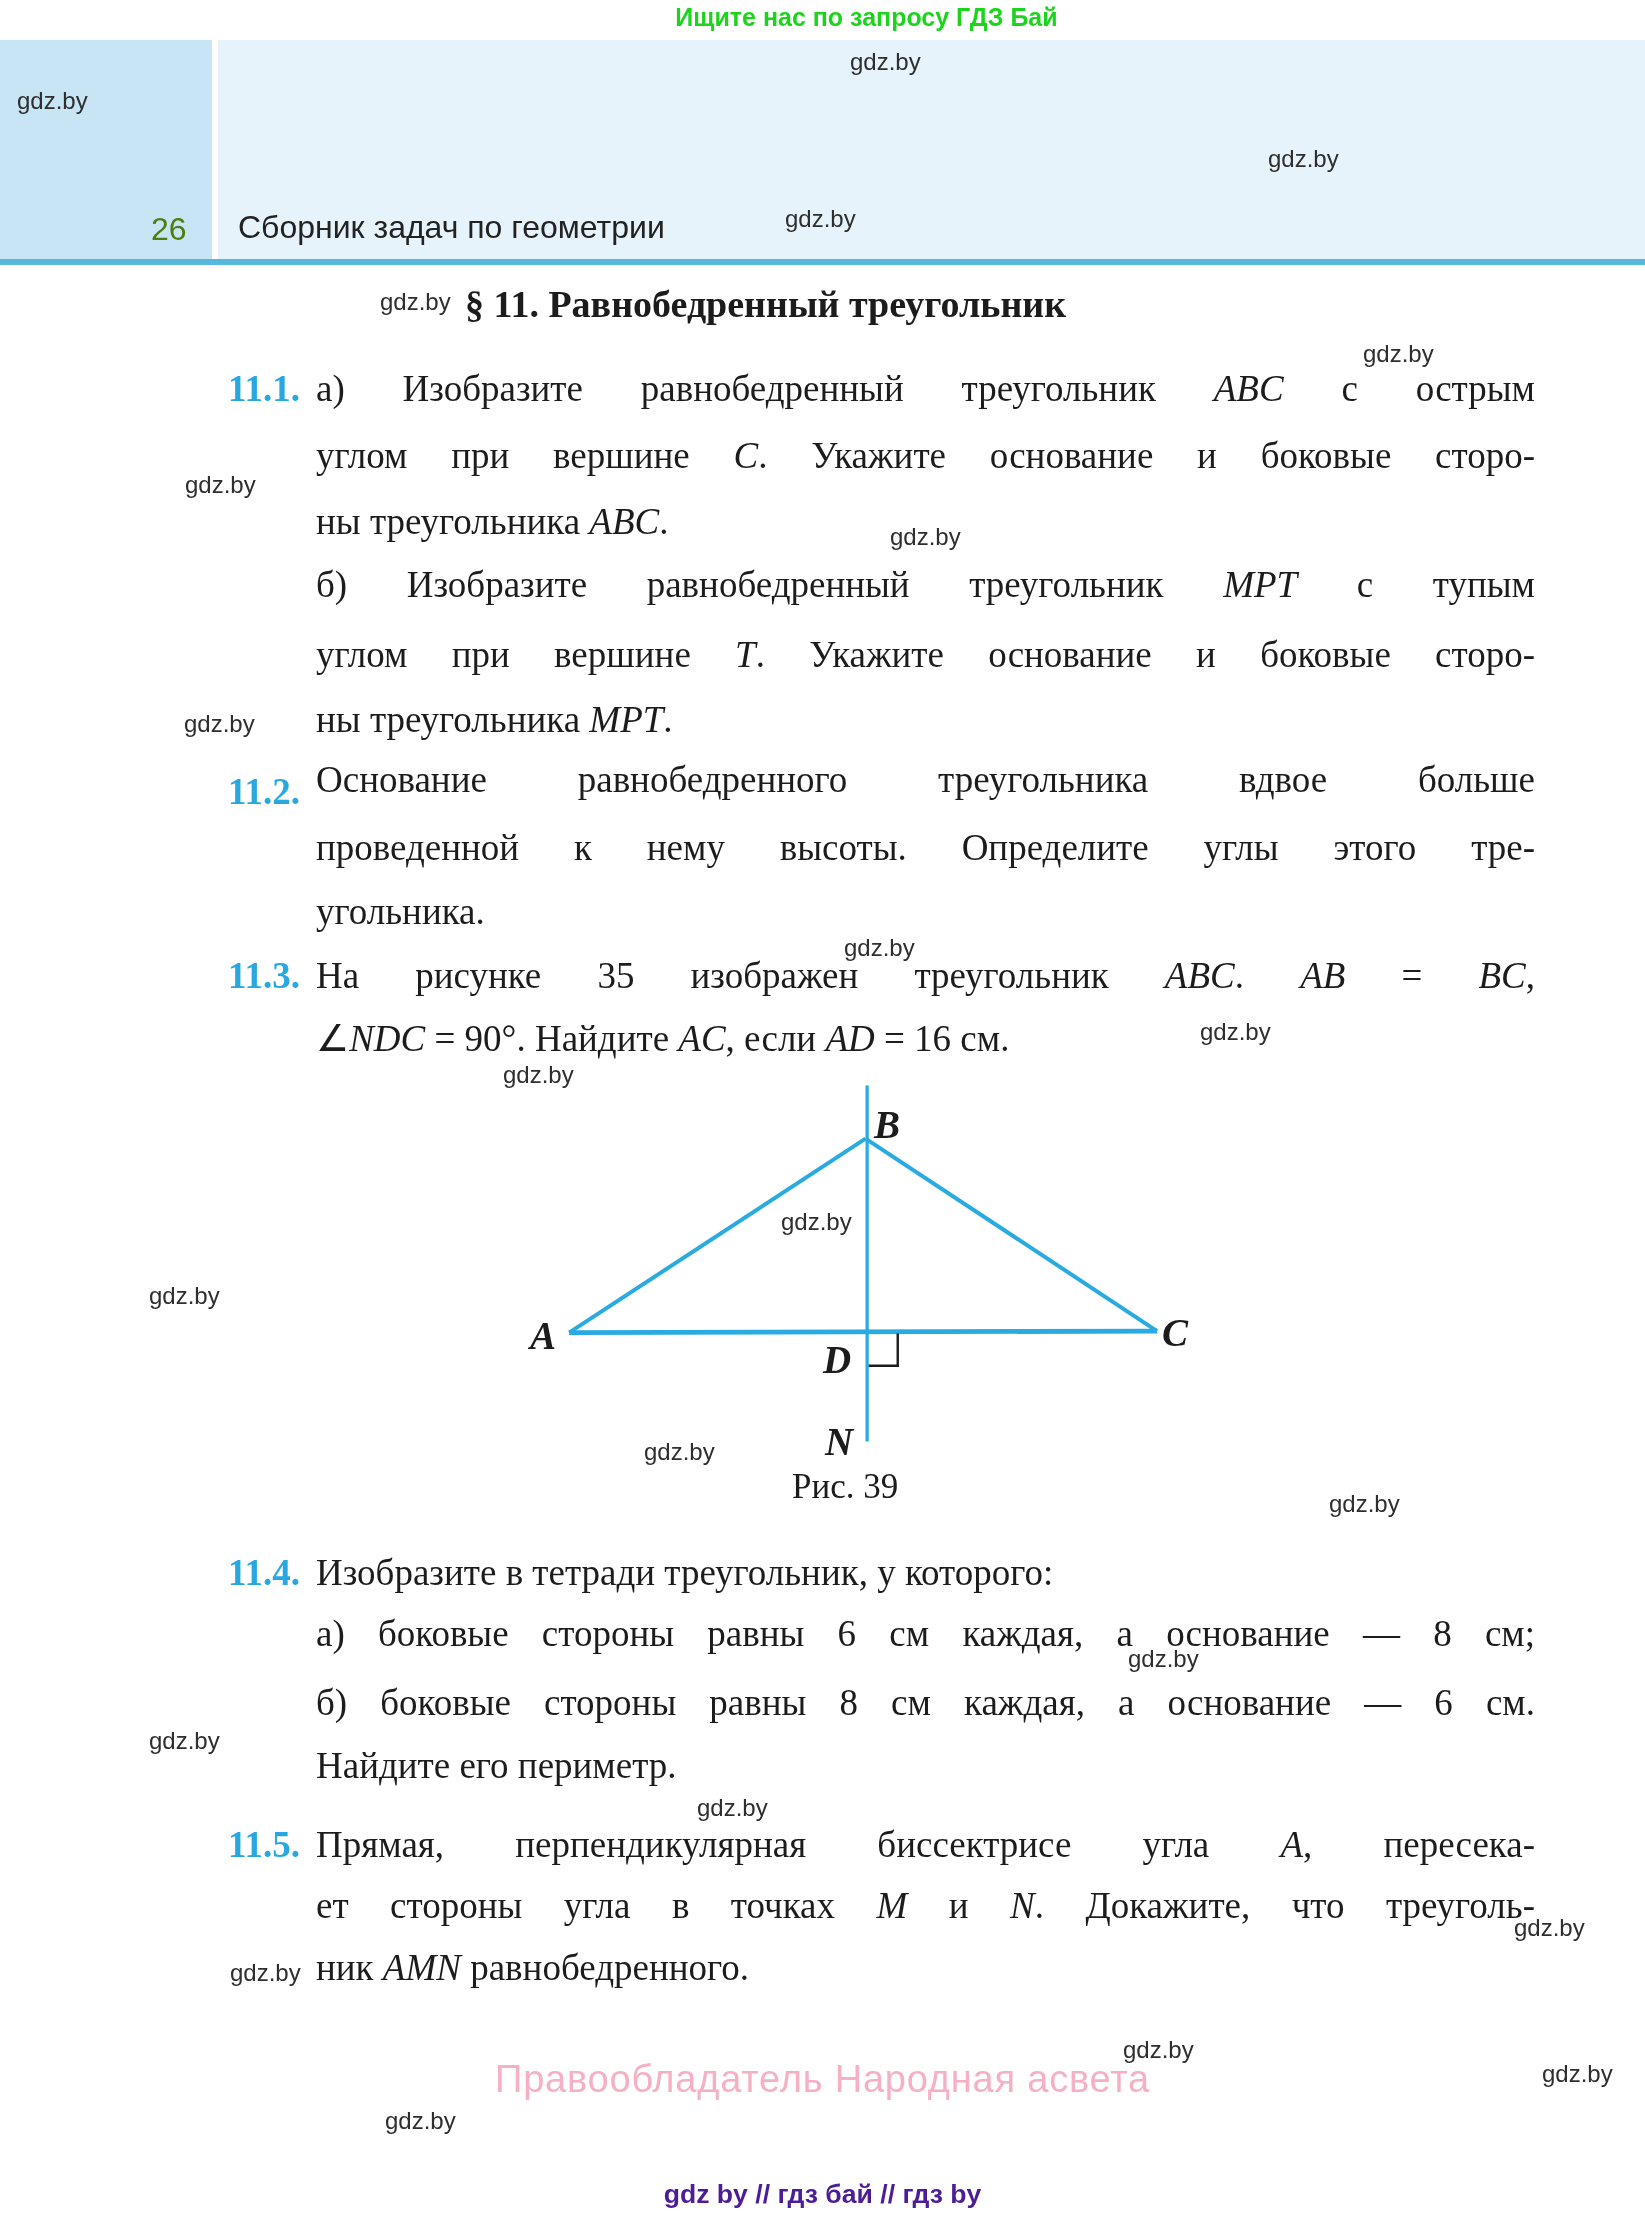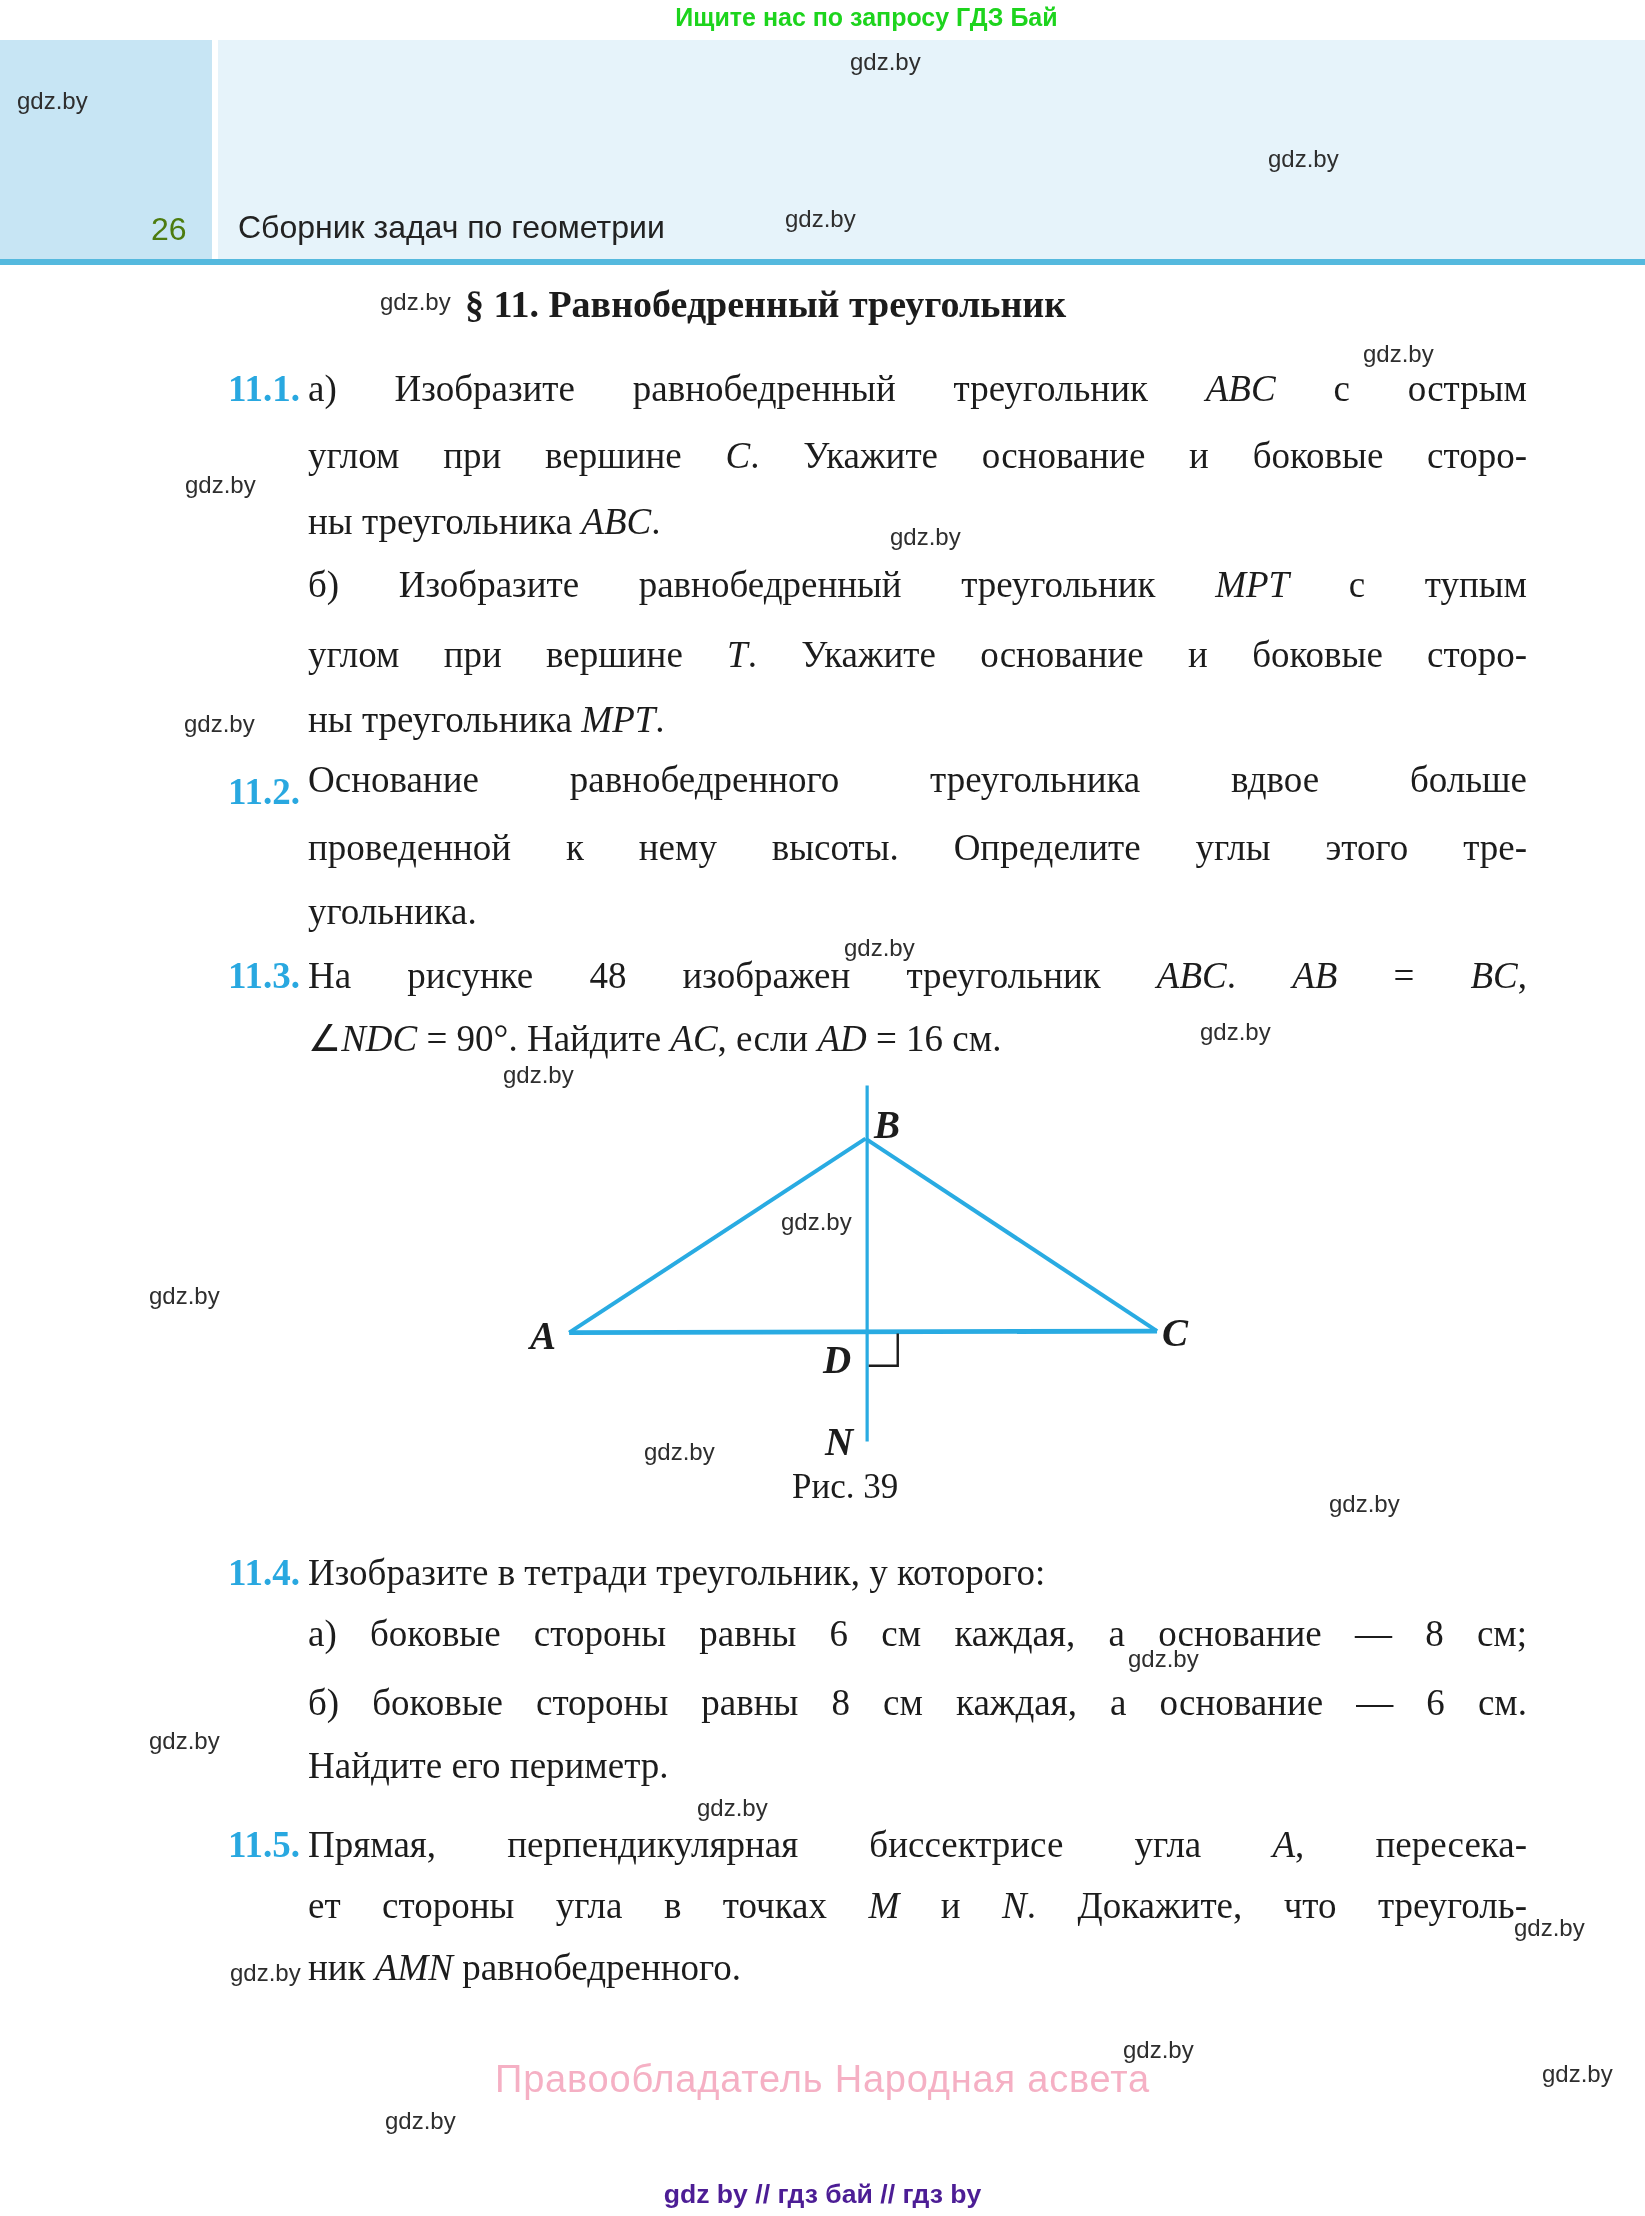--- a/index.html
+++ b/index.html
@@ -10,21 +10,21 @@
   .band-left{position:absolute;left:0;top:40px;width:212px;height:219px;}
   .band-right{position:absolute;left:218px;top:40px;width:1427px;height:219px;}
   .band-border{position:absolute;left:0;top:259px;width:1645px;height:5.6px;}
   .pagenum{position:absolute;left:151px;top:211px;width:48px;font-family:"Liberation Sans",sans-serif;
            font-size:32px;color:#4d7c0f;}
   .running-title{position:absolute;left:238px;top:209px;font-family:"Liberation Sans",sans-serif;
            font-size:32px;color:#222222;}
   .section-title{position:absolute;left:465px;top:282px;margin:0;font-size:38px;font-weight:bold;
            white-space:nowrap;}
   .num{position:absolute;left:228px;width:105px;font-size:37px;font-weight:bold;line-height:1.25;}
-  .ln{position:absolute;left:308px;width:1219px;font-size:37px;line-height:1.25;}
+  .ln{position:absolute;left:316px;width:1219px;font-size:37px;line-height:1.25;}
   .ln.j{text-align:justify;text-align-last:justify;}
   .it{font-style:italic;}
   .wm{position:absolute;font-family:"Liberation Sans",sans-serif;font-size:24px;white-space:nowrap;}
   .fig{position:absolute;left:515px;top:1079px;width:693px;height:451px;}
   .flabel{position:absolute;font-size:39px;font-style:italic;font-weight:bold;font-family:"Liberation Serif",serif;}
   .caption{position:absolute;left:792px;top:1467px;font-size:35px;}
   .copyright{position:absolute;left:0;top:2058px;width:1645px;text-align:center;
            font-family:"Liberation Sans",sans-serif;font-size:38px;letter-spacing:0.8px;}
   .links{position:absolute;left:0;top:2179px;width:1645px;text-align:center;
            font-family:"Liberation Sans",sans-serif;font-size:26.6px;font-weight:bold;}
@@ -51,21 +51,21 @@
   <div class="ln j" style="top:562px"><span>б) Изобразите равнобедренный треугольник </span><span class="it">MPT</span><span> с тупым</span></div>
   <div class="ln j" style="top:632px"><span>углом при вершине </span><span class="it">T</span><span>. Укажите основание и боковые сторо-</span></div>
   <div class="ln" style="top:697px"><span>ны треугольника </span><span class="it">MPT</span><span>.</span></div>
 
   <div class="num" style="top: 757px; color: rgb(41, 168, 224); margin-top: 12px;">11.2.</div>
   <div class="ln j" style="top:757px"><span>Основание равнобедренного треугольника вдвое больше</span></div>
   <div class="ln j" style="top:825px"><span>проведенной к нему высоты. Определите углы этого тре-</span></div>
   <div class="ln" style="top:889px"><span>угольника.</span></div>
 
   <div class="num" style="top: 953px; color: rgb(41, 168, 224);">11.3.</div>
-  <div class="ln j" style="top:953px"><span>На рисунке 48 изображен треугольник </span><span class="it">ABC</span><span>. </span><span class="it">AB</span><span> = </span><span class="it">BC</span><span>,</span></div>
+  <div class="ln j" style="top:953px"><span>На рисунке 35 изображен треугольник </span><span class="it">ABC</span><span>. </span><span class="it">AB</span><span> = </span><span class="it">BC</span><span>,</span></div>
   <div class="ln" style="top:1016px"><span>∠</span><span class="it">NDC</span><span> = 90°. Найдите </span><span class="it">AC</span><span>, если </span><span class="it">AD</span><span> = 16 см.</span></div>
 
   <svg class="fig" viewBox="0 0 860 560">
     <line x1="437" y1="8" x2="437" y2="450" stroke-width="4" stroke="#29abe2"></line>
     <line x1="67" y1="315" x2="435" y2="74" stroke-width="5" stroke="#29abe2"></line>
     <line x1="435" y1="74" x2="797" y2="313" stroke-width="5" stroke="#29abe2"></line>
     <line x1="67" y1="315" x2="797" y2="313" stroke-width="6" stroke="#29abe2"></line>
     <polyline points="475,316 475,356 439,356" fill="none" stroke-width="3" stroke="#1c1c1c"></polyline>
   </svg>
   <div class="flabel" style="left:874px;top:1102px">B</div>

